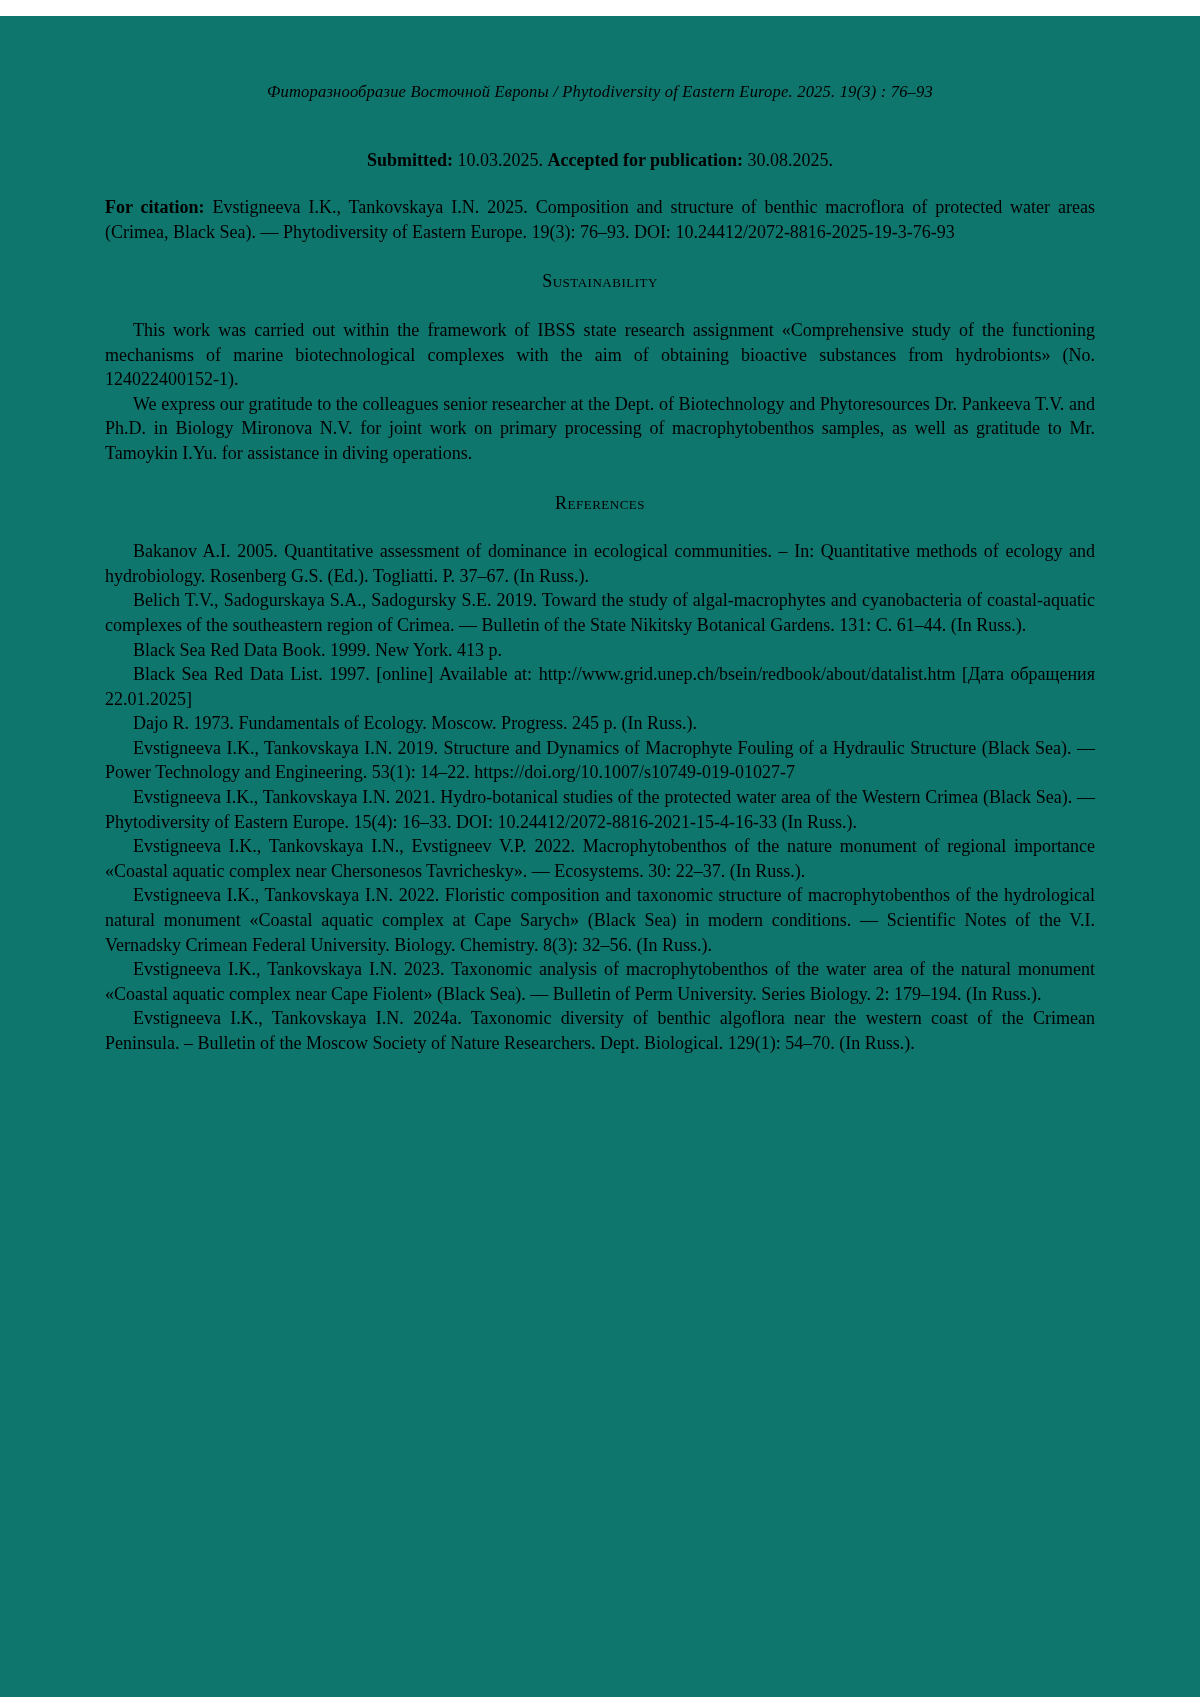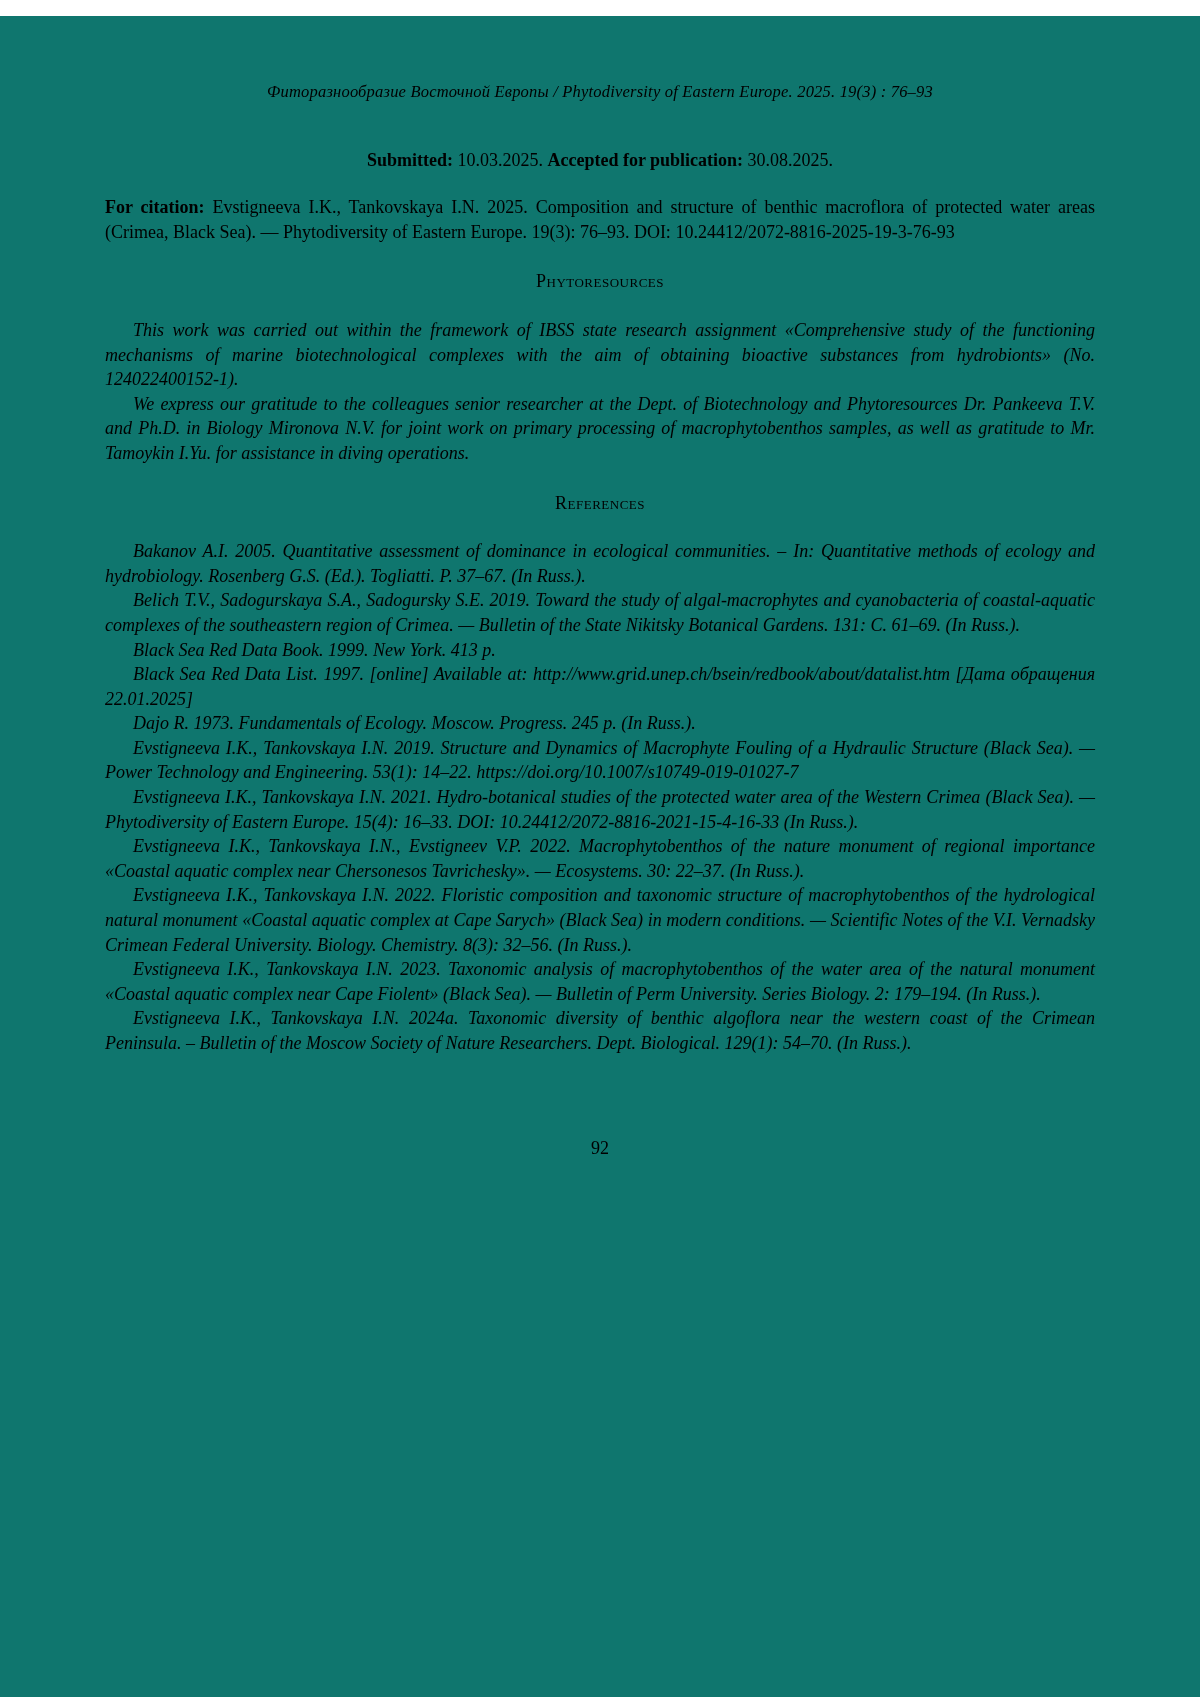--- a/index.html
+++ b/index.html
@@ -37,21 +37,20 @@
     font-weight: normal;
     font-variant: small-caps;
     letter-spacing: 0.5px;
     text-align: center;
     margin: 25px 0 24px 0;
   }
   .body-para {
     text-align: justify;
     text-indent: 28px;
     margin: 0;
-    font-style: italic;
   }
   .page-number {
     text-align: center;
     margin-top: 80px;
     font-size: 18px;
   }
   .bottom-bar {
     position: absolute;
     left: 90px;
     bottom: 0;
@@ -64,39 +63,38 @@
 <body>
 
 <div class="page">
 
   <div class="running-head">Фиторазнообразие Восточной Европы / Phytodiversity of Eastern Europe. 2025. 19(3) : 76–93</div>
 
   <p class="meta-line"><b>Submitted:</b><span> 10.03.2025. </span><b>Accepted for publication:</b><span> 30.08.2025.</span></p>
 
   <p class="citation"><b>For citation:</b><span> Evstigneeva I.K., Tankovskaya I.N. 2025. Composition and structure of benthic macroflora of protected water areas (Crimea, Black Sea). — Phytodiversity of Eastern Europe. 19(3): 76–93. DOI: 10.24412/2072-8816-2025-19-3-76-93</span></p>
 
-  <h2 class="section-heading">Phytoresources</h2>
+  <h2 class="section-heading">Sustainability</h2>
 
   <p class="body-para">This work was carried out within the framework of IBSS state research assignment «Comprehensive study of the functioning mechanisms of marine biotechnological complexes with the aim of obtaining bioactive substances from hydrobionts» (No. 124022400152-1).</p>
 
   <p class="body-para">We express our gratitude to the colleagues senior researcher at the Dept. of Biotechnology and Phytoresources Dr. Pankeeva T.V. and Ph.D. in Biology Mironova N.V. for joint work on primary processing of macrophytobenthos samples, as well as gratitude to Mr. Tamoykin I.Yu. for assistance in diving operations.</p>
 
   <h2 class="section-heading">References</h2>
 
   <div id="references-list">
       <p class="body-para">Bakanov A.I. 2005. Quantitative assessment of dominance in ecological communities. – In: Quantitative methods of ecology and hydrobiology. Rosenberg G.S. (Ed.). Togliatti. P. 37–67. (In Russ.).</p>
-      <p class="body-para">Belich T.V., Sadogurskaya S.A., Sadogursky S.E. 2019. Toward the study of algal-macrophytes and cyanobacteria of coastal-aquatic complexes of the southeastern region of Crimea. — Bulletin of the State Nikitsky Botanical Gardens. 131: C. 61–69. (In Russ.).</p>
+      <p class="body-para">Belich T.V., Sadogurskaya S.A., Sadogursky S.E. 2019. Toward the study of algal-macrophytes and cyanobacteria of coastal-aquatic complexes of the southeastern region of Crimea. — Bulletin of the State Nikitsky Botanical Gardens. 131: C. 61–44. (In Russ.).</p>
       <p class="body-para">Black Sea Red Data Book. 1999. New York. 413 p.</p>
       <p class="body-para">Black Sea Red Data List. 1997. [online] Available at: http://www.grid.unep.ch/bsein/redbook/about/datalist.htm [Дата обращения 22.01.2025]</p>
       <p class="body-para">Dajo R. 1973. Fundamentals of Ecology. Moscow. Progress. 245 p. (In Russ.).</p>
       <p class="body-para">Evstigneeva I.K., Tankovskaya I.N. 2019. Structure and Dynamics of Macrophyte Fouling of a Hydraulic Structure (Black Sea). — Power Technology and Engineering. 53(1): 14–22. https://doi.org/10.1007/s10749-019-01027-7</p>
       <p class="body-para">Evstigneeva I.K., Tankovskaya I.N. 2021. Hydro-botanical studies of the protected water area of the Western Crimea (Black Sea). — Phytodiversity of Eastern Europe. 15(4): 16–33. DOI: 10.24412/2072-8816-2021-15-4-16-33 (In Russ.).</p>
       <p class="body-para">Evstigneeva I.K., Tankovskaya I.N., Evstigneev V.P. 2022. Macrophytobenthos of the nature monument of regional importance «Coastal aquatic complex near Chersonesos Tavrichesky». — Ecosystems. 30: 22–37. (In Russ.).</p>
       <p class="body-para">Evstigneeva I.K., Tankovskaya I.N. 2022. Floristic composition and taxonomic structure of macrophytobenthos of the hydrological natural monument «Coastal aquatic complex at Cape Sarych» (Black Sea) in modern conditions. — Scientific Notes of the V.I. Vernadsky Crimean Federal University. Biology. Chemistry. 8(3): 32–56. (In Russ.).</p>
       <p class="body-para">Evstigneeva I.K., Tankovskaya I.N. 2023. Taxonomic analysis of macrophytobenthos of the water area of the natural monument «Coastal aquatic complex near Cape Fiolent» (Black Sea). — Bulletin of Perm University. Series Biology. 2: 179–194. (In Russ.).</p>
       <p class="body-para">Evstigneeva I.K., Tankovskaya I.N. 2024a. Taxonomic diversity of benthic algoflora near the western coast of the Crimean Peninsula. – Bulletin of the Moscow Society of Nature Researchers. Dept. Biological. 129(1): 54–70. (In Russ.).</p>
     </div>
 
-  <div class="page-number">92</div>
 
   <div class="bottom-bar"></div>
 
 </div>
 
 </body></html>

